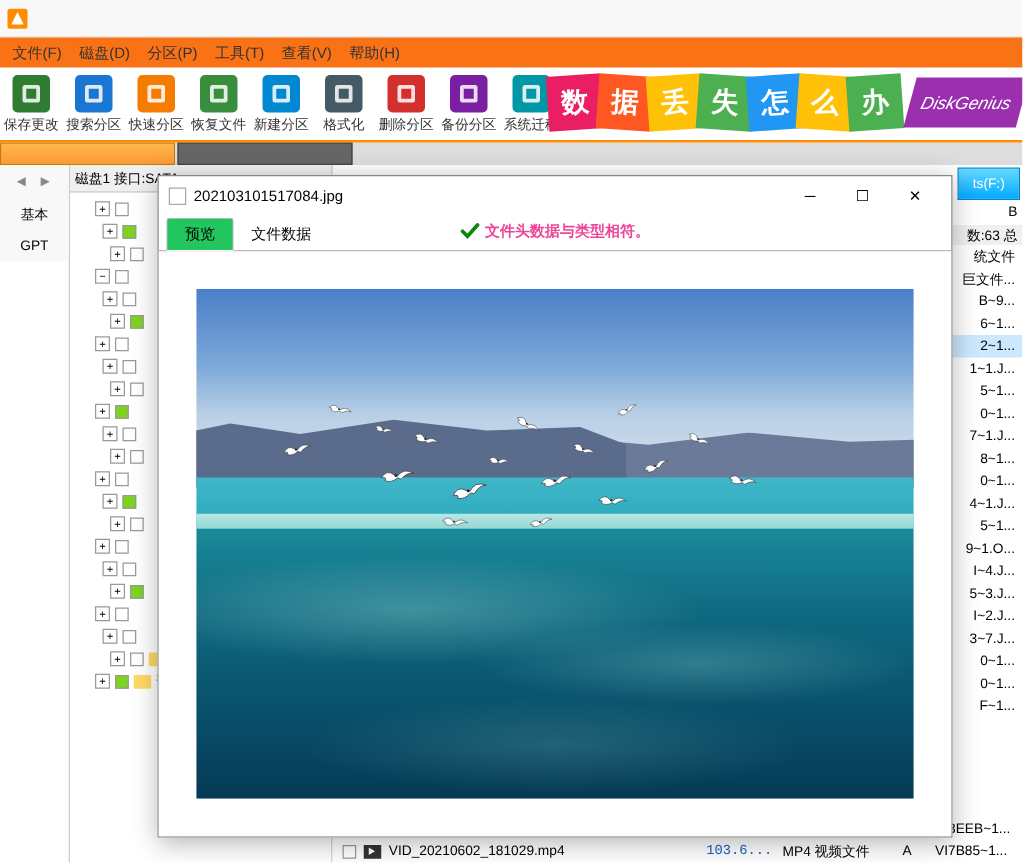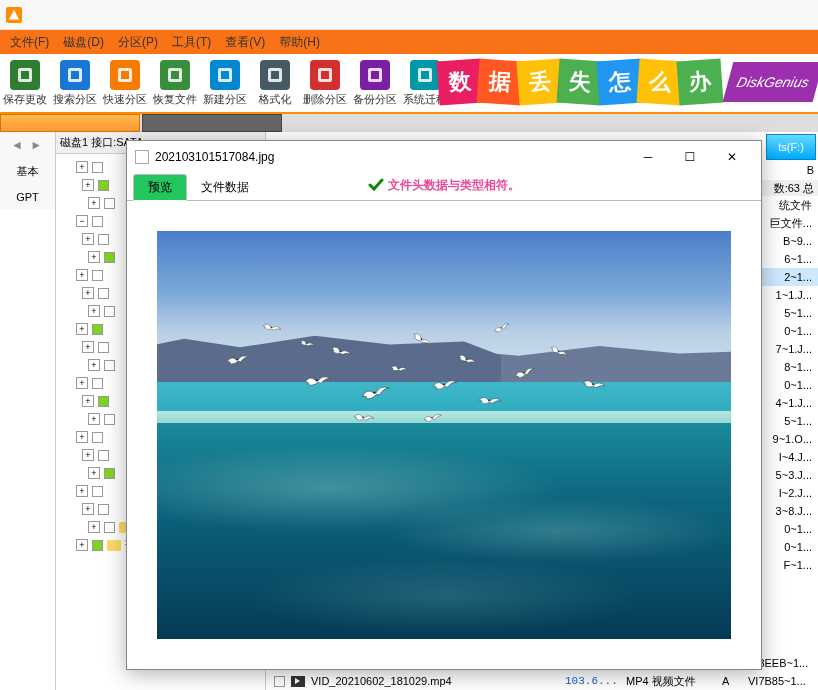--- a/index.html
+++ b/index.html
@@ -349,21 +349,21 @@
         <div class="filerow" style="justify-content: flex-end; padding-right: 6px;">
           <span>I~4.J...</span>
         </div>
         <div class="filerow" style="justify-content: flex-end; padding-right: 6px;">
           <span>5~3.J...</span>
         </div>
         <div class="filerow" style="justify-content: flex-end; padding-right: 6px;">
           <span>I~2.J...</span>
         </div>
         <div class="filerow" style="justify-content: flex-end; padding-right: 6px;">
-          <span>3~8.J...</span>
+          <span>3~7.J...</span>
         </div>
         <div class="filerow" style="justify-content: flex-end; padding-right: 6px;">
           <span>0~1...</span>
         </div>
         <div class="filerow" style="justify-content: flex-end; padding-right: 6px;">
           <span>0~1...</span>
         </div>
         <div class="filerow" style="justify-content: flex-end; padding-right: 6px;">
           <span>F~1...</span>
         </div>

